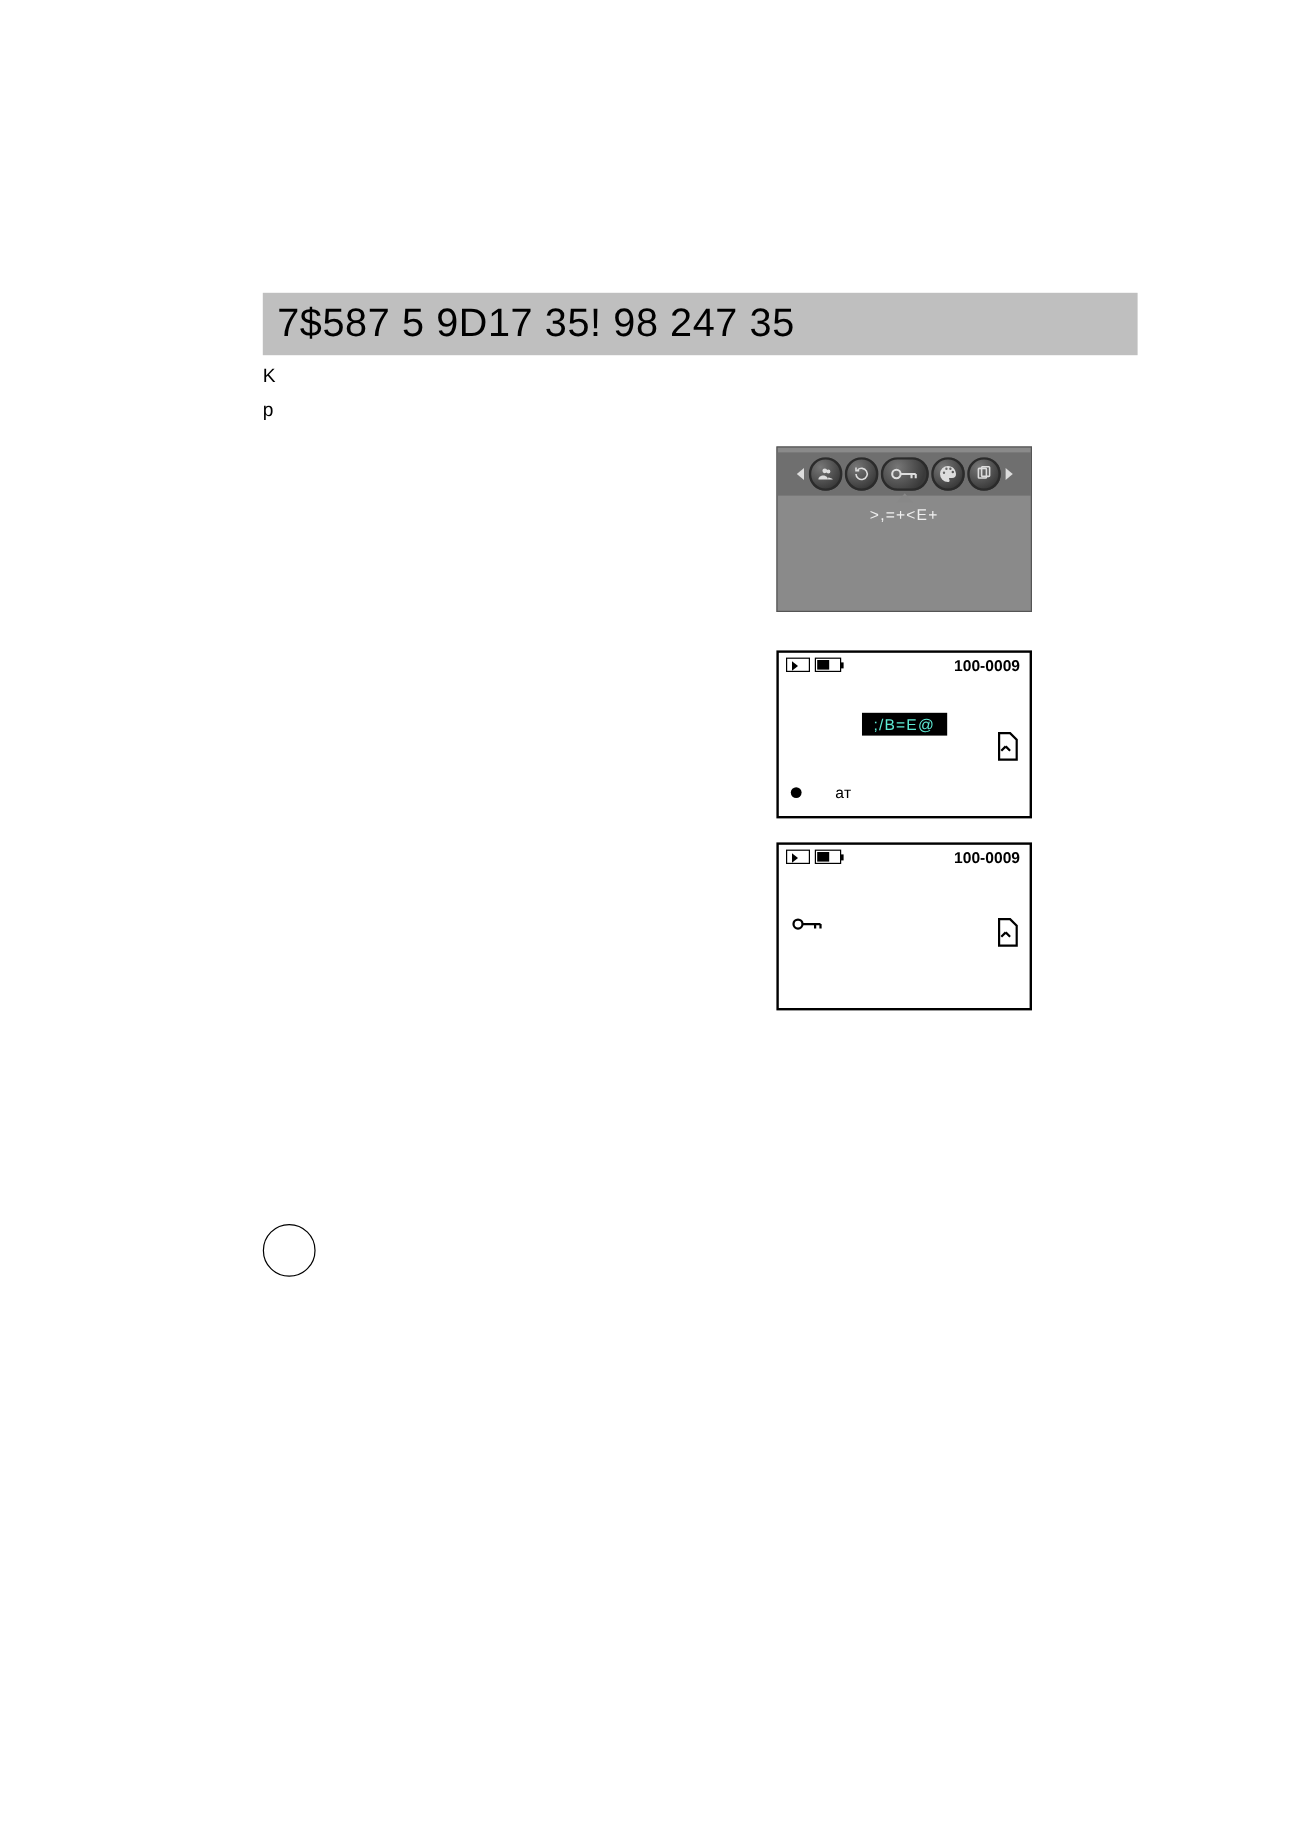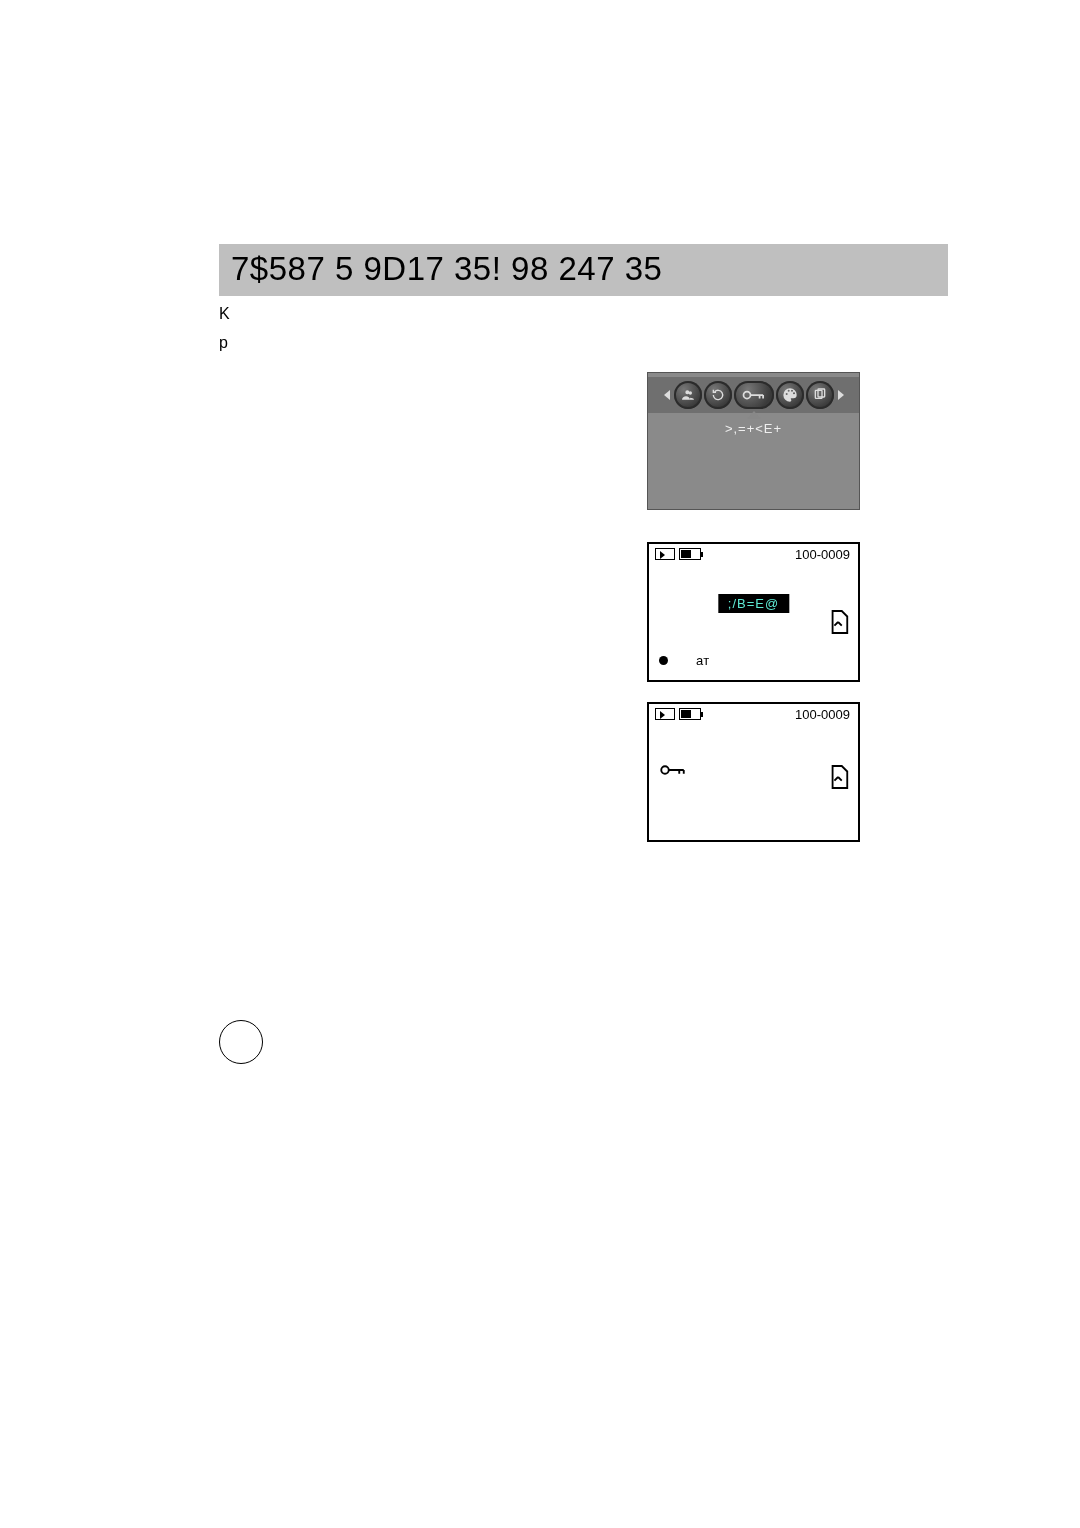--- a/index.html
+++ b/index.html
@@ -173,21 +173,21 @@
     content:'';
     position:absolute;
     right:-3px; top:3px;
     width:3px; height:5px;
     background:#000;
   }
   .filecode {
     position: absolute;
     top: 3px; right: 8px;
     font-size: 13px;
-    font-weight: normal;
+    font-weight: bold;
   }
   .center-label {
     position: absolute;
     top: 50px;
     left: 50%;
     transform: translateX(-50%);
     background: #000;
     color: #5eead4;
     font-size: 13px;
     padding: 2px 10px;

